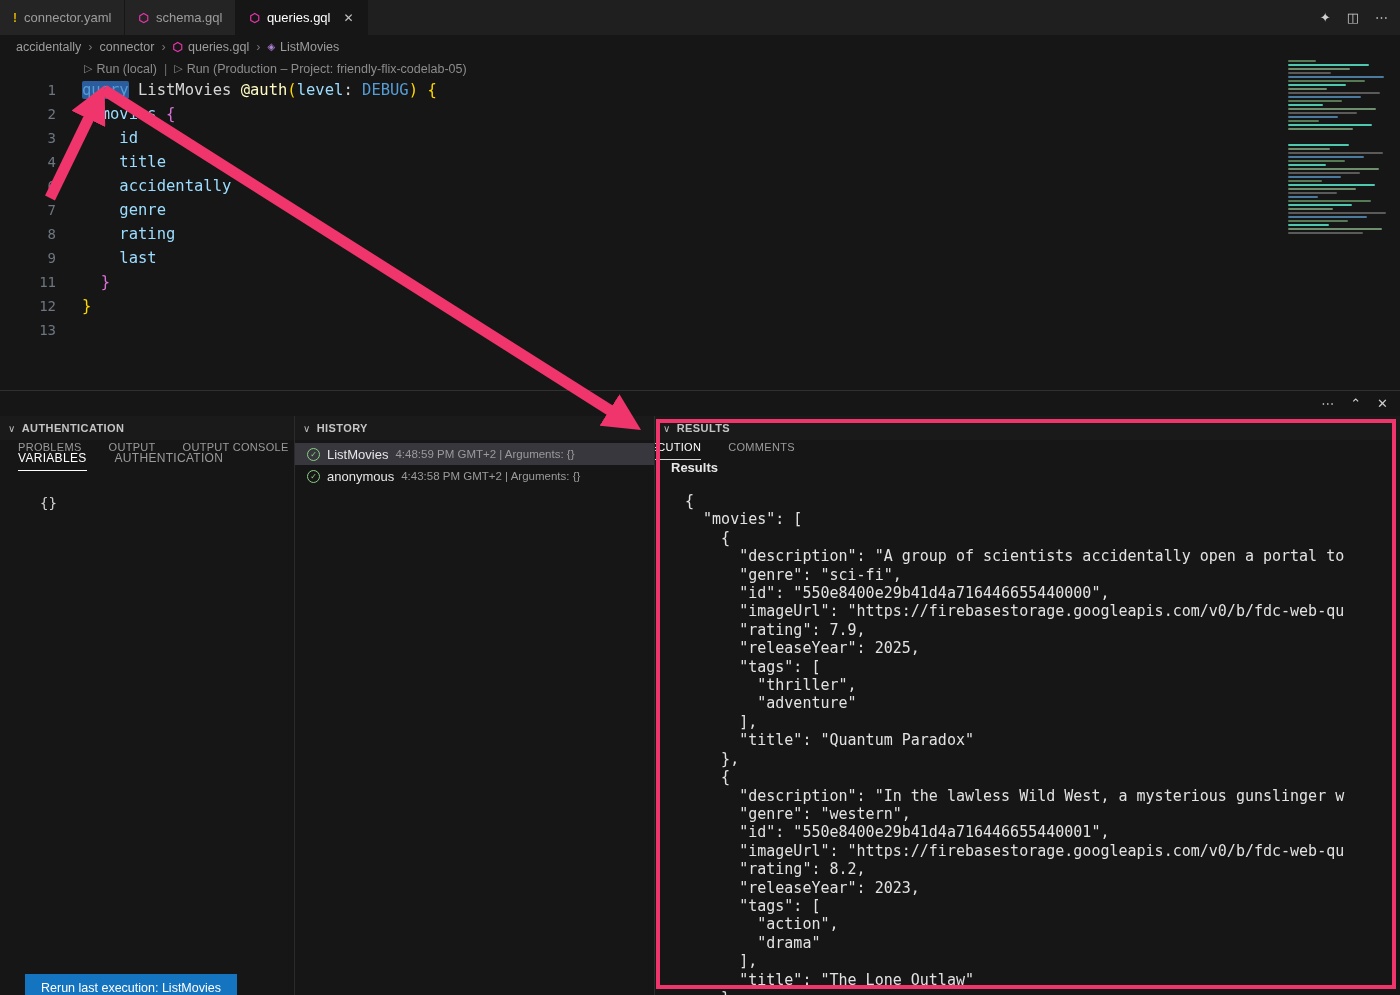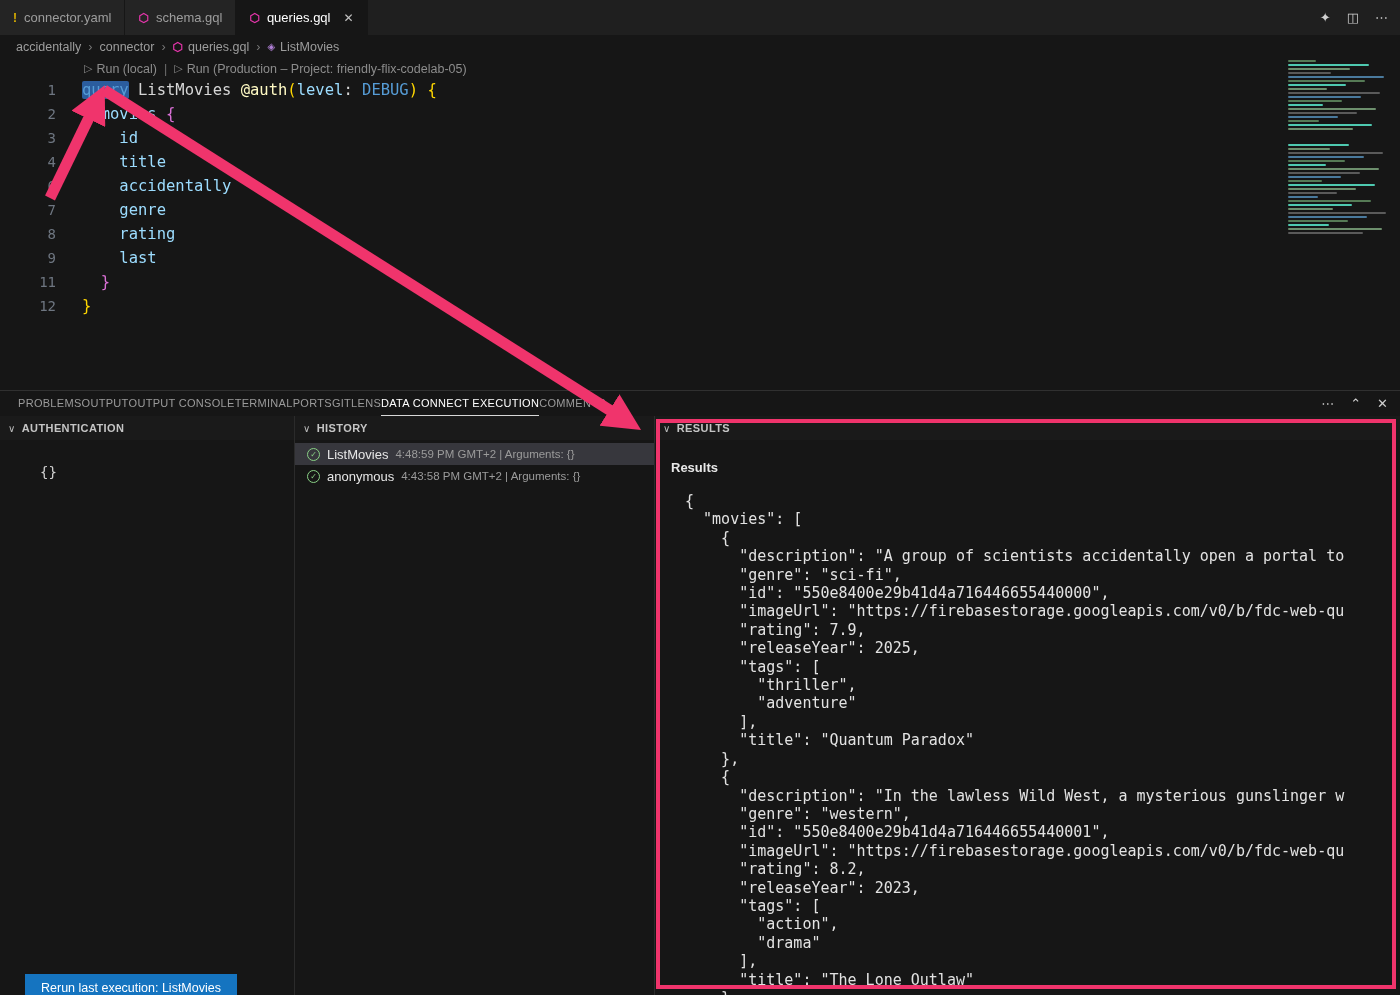--- a/index.html
+++ b/index.html
@@ -47,21 +47,21 @@
   .tk-const{color:#569cd6;}
   .tk-b1{color:#ffd700;}
   .tk-b2{color:#da70d6;}
   .tk-plain{color:#d6d6d6;}
   .tk-sel{background:#2b5d9e; border-radius:2px;}
   
   #minimap{position:absolute; right:2px; top:60px; width:114px; height:330px; cursor:pointer;}
   .mm-row{height:2px; margin:0 0 2px 4px; border-radius:1px;}
   
   #panel{position:absolute; top:390px; left:0; right:0; bottom:0; background:#161616; border-top:1px solid #303030;}
-  #panel-tab-bar{height:25px; display:flex; align-items:center; padding-left:18px; font-size:11px; letter-spacing:.3px; color:#9b9b9b;}
+  #panel-tab-bar{height:25px; display:flex; align-items:center; gap:27px; padding-left:18px; font-size:11px; letter-spacing:.3px; color:#9b9b9b;margin-top:44px;}
   .ptab{height:25px; line-height:25px; cursor:pointer; white-space:nowrap;}
   .ptab.active{color:#ffffff; border-bottom:1px solid #d7d7d7;}
   #panel-actions{position:absolute; right:12px; top:0; height:25px; display:flex; align-items:center; gap:16px; color:#cfcfcf; font-size:13px;}
   #columns{position:absolute; top:25px; left:0; right:0; bottom:0; display:flex;}
   .sec-header{height:24px; display:flex; align-items:center; gap:6px; padding-left:8px; font-size:11px; font-weight:700; letter-spacing:.4px; color:#c5c5c5; background:#1a1a1a;}
   .chev{font-size:10px; font-weight:400; color:#bbbbbb;}
   
   #col-config{width:295px; flex:none; border-right:1px solid #2b2b2b; position:relative;}
   #config-subtabs{display:flex; gap:28px; padding:11px 0 0 18px; font-size:12px; color:#9b9b9b;}
   .subtab{padding-bottom:5px; cursor:pointer; letter-spacing:.3px;}
@@ -173,20 +173,24 @@
         <span class="ln">9</span>
         <span class="code-text"><span>    </span><span class="tk-prop">last</span></span>
       </div>
       <div class="code-line">
         <span class="ln">11</span>
         <span class="code-text"><span>  </span><span class="tk-b2">}</span></span>
       </div>
       <div class="code-line">
         <span class="ln">12</span>
         <span class="code-text"><span class="tk-b1">}</span></span>
+      </div>
+      <div class="code-line">
+        <span class="ln">13</span>
+        <span class="code-text"></span>
       </div>
     </div>
 </div>
 <div id="minimap">
     <div class="mm-row" style="width: 28px; background: rgb(85, 122, 85);"></div>
     <div class="mm-row" style="width: 81px; background: rgb(78, 201, 176);"></div>
     <div class="mm-row" style="width: 62px; background: rgb(109, 143, 109);"></div>
     <div class="mm-row" style="width: 43px; background: rgb(90, 90, 90);"></div>
     <div class="mm-row" style="width: 96px; background: rgb(74, 122, 157);"></div>
     <div class="mm-row" style="width: 77px; background: rgb(85, 122, 85);"></div>
@@ -246,20 +250,24 @@
       <span class="win-icon">⌃</span>
       <span class="win-icon">✕</span>
     </div>
   <div id="columns">
 
     <div id="col-config">
       <div class="sec-header">
         <span class="chev">∨</span>
         <span>AUTHENTICATION</span>
       </div>
+      <div id="config-subtabs">
+          <span class="subtab active">VARIABLES</span>
+          <span class="subtab">AUTHENTICATION</span>
+        </div>
       <div id="vars-value">{}</div>
       <button id="rerun-btn">Rerun last execution: ListMovies</button>
     </div>
 
     <div id="col-history">
       <div class="sec-header">
         <span class="chev">∨</span>
         <span>HISTORY</span>
       </div>
       <div id="history-list">

